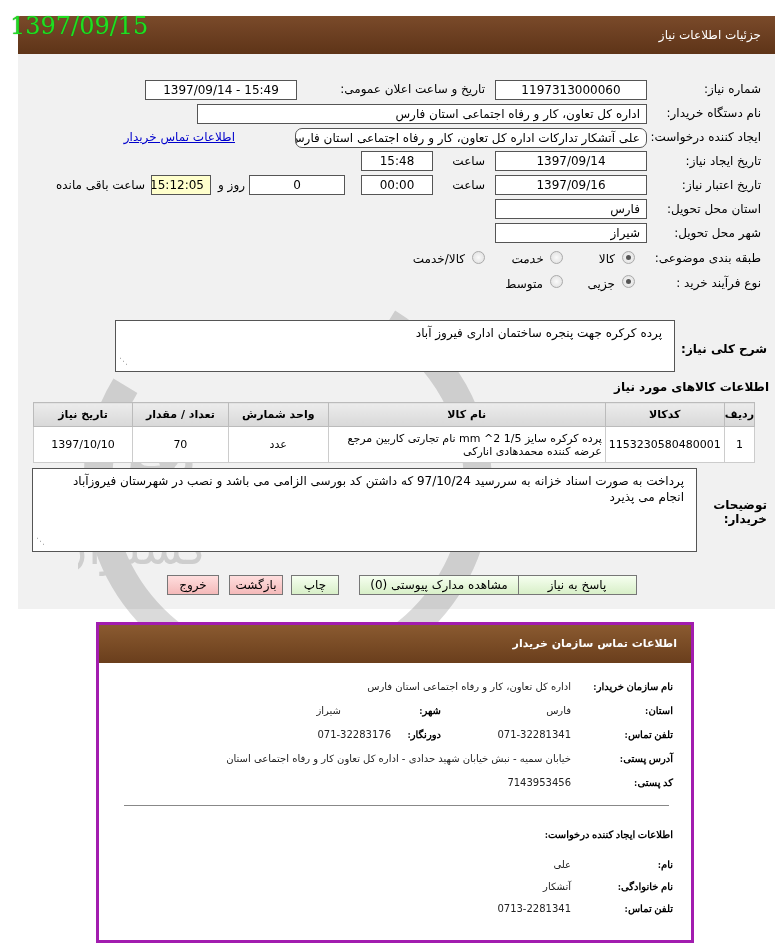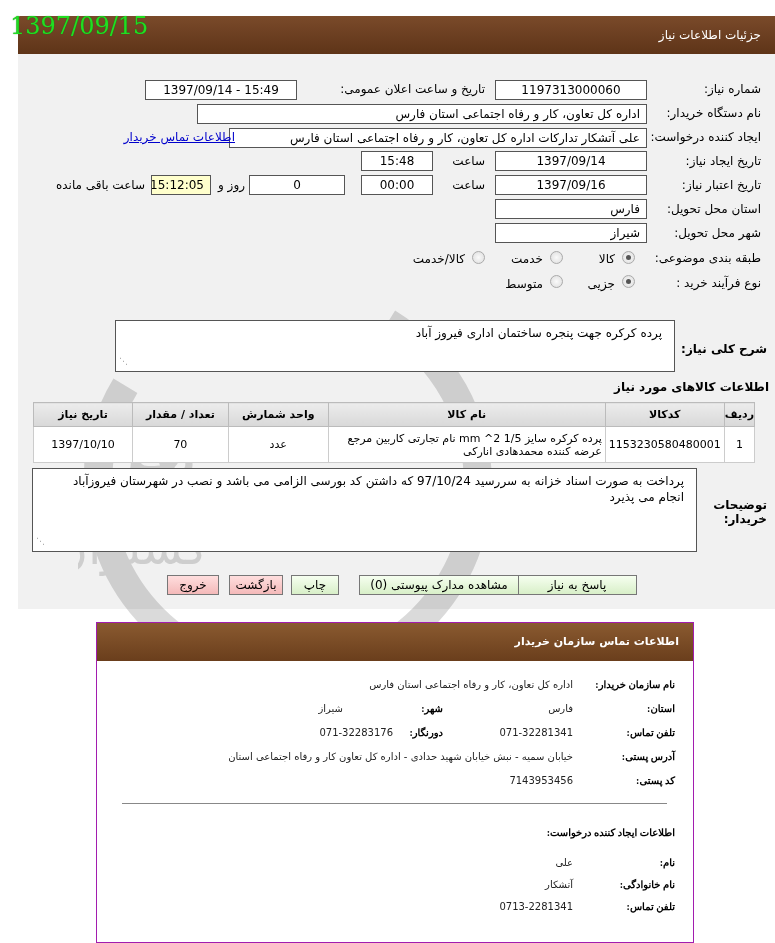--- a/index.html
+++ b/index.html
@@ -57,21 +57,21 @@
     border: 1px solid #bbb; height: 24px; font-size: 11px;
   }
   table.items td { border: 1px solid #ccc; text-align: center; height: 36px; padding: 2px 3px; }
   .btn {
     position: absolute; height: 20px; border: 1px solid #777; font-size: 12px;
     line-height: 18px; text-align: center; background: linear-gradient(to bottom, #f6fff0, #d8efc8);
   }
   .btn.pink { background: linear-gradient(to bottom, #ffdede, #f4b9b9); }
   .contact-card {
     position: absolute; left: 96px; top: 622px; width: 598px; height: 321px;
-    background: #fff; border: 1px solid #a21caf;
+    background: #fff; border: 3px solid #a21caf;
   }
   .contact-head {
     position: absolute; left: 0; top: 0; width: 100%; height: 38px;
     background: linear-gradient(to bottom, #8a5a30, #6a3e1c);
   }
   .contact-head span { position: absolute; right: 14px; top: 12px; color: #fff; font-weight: bold; font-size: 11px; }
   .c-lbl { position: absolute; font-weight: bold; font-size: 10px; white-space: nowrap; font-family: Liberation Serif, serif; }
   .c-val { position: absolute; font-size: 10px; white-space: nowrap; color: #222; }
   .c-line { position: absolute; left: 25px; width: 545px; height: 1px; background: #888; }
   .watermark { position: absolute; pointer-events: none; opacity: 0.14; }
@@ -94,21 +94,21 @@
 
   <span class="lbl" style="right:14px;top:28px;">شماره نیاز:</span>
   <div class="box center" style="right:128px;top:26px;width:152px;">1197313000060</div>
   <span class="lbl" style="right:290px;top:28px;">تاریخ و ساعت اعلان عمومی:</span>
   <div class="box center ltr" style="right:478px;top:26px;width:152px;">1397/09/14 - 15:49</div>
 
   <span class="lbl" style="right:14px;top:52px;">نام دستگاه خریدار:</span>
   <div class="box" style="right:128px;top:50px;width:450px;">اداره کل تعاون، کار و رفاه اجتماعی استان فارس</div>
 
   <span class="lbl" style="right:14px;top:76px;">ایجاد کننده درخواست:</span>
-  <div class="box" style="right:128px;top:74px;width:418px;">علی آتشکار تدارکات اداره کل تعاون، کار و رفاه اجتماعی استان فارس</div>
+  <div class="box" style="right:128px;top:74px;width:352px;border-radius:7px;">علی آتشکار تدارکات اداره کل تعاون، کار و رفاه اجتماعی استان فارس</div>
   <span class="link" style="right:540px;top:76px;">اطلاعات تماس خریدار</span>
 
   <span class="lbl" style="right:14px;top:100px;">تاریخ ایجاد نیاز:</span>
   <div class="box center" style="right:128px;top:97px;width:152px;">1397/09/14</div>
   <span class="lbl" style="right:290px;top:100px;">ساعت</span>
   <div class="box center" style="right:342px;top:97px;width:72px;">15:48</div>
 
   <span class="lbl" style="right:14px;top:124px;">تاریخ اعتبار نیاز:</span>
   <div class="box center" style="right:128px;top:121px;width:152px;">1397/09/16</div>
   <span class="lbl" style="right:290px;top:124px;">ساعت</span>
@@ -121,21 +121,21 @@
   <span class="lbl" style="right:14px;top:148px;">استان محل تحویل:</span>
   <div class="box" style="right:128px;top:145px;width:152px;">فارس</div>
 
   <span class="lbl" style="right:14px;top:172px;">شهر محل تحویل:</span>
   <div class="box" style="right:128px;top:169px;width:152px;">شیراز</div>
 
   <span class="lbl" style="right:14px;top:197px;">طبقه بندی موضوعی:</span>
   <span class="radio on" style="right:140px;top:197px;"></span>
   <span class="lbl" style="right:160px;top:198px;">کالا</span>
   <span class="radio" style="right:212px;top:197px;"></span>
-  <span class="lbl" style="right:232px;top:198px;">خدمت</span>
+  <span class="lbl" style="right:232px;top:198px;font-style:italic;">خدمت</span>
   <span class="radio" style="right:290px;top:197px;"></span>
   <span class="lbl" style="right:310px;top:198px;">کالا/خدمت</span>
 
   <span class="lbl" style="right:14px;top:222px;">نوع فرآیند خرید :</span>
   <span class="radio on" style="right:140px;top:221px;"></span>
   <span class="lbl" style="right:160px;top:223px;">جزیی</span>
   <span class="radio" style="right:212px;top:221px;"></span>
   <span class="lbl" style="right:232px;top:223px;">متوسط</span>
 
   <span class="lbl" style="right:8px;top:288px;font-weight:bold;">شرح کلی نیاز:</span>

